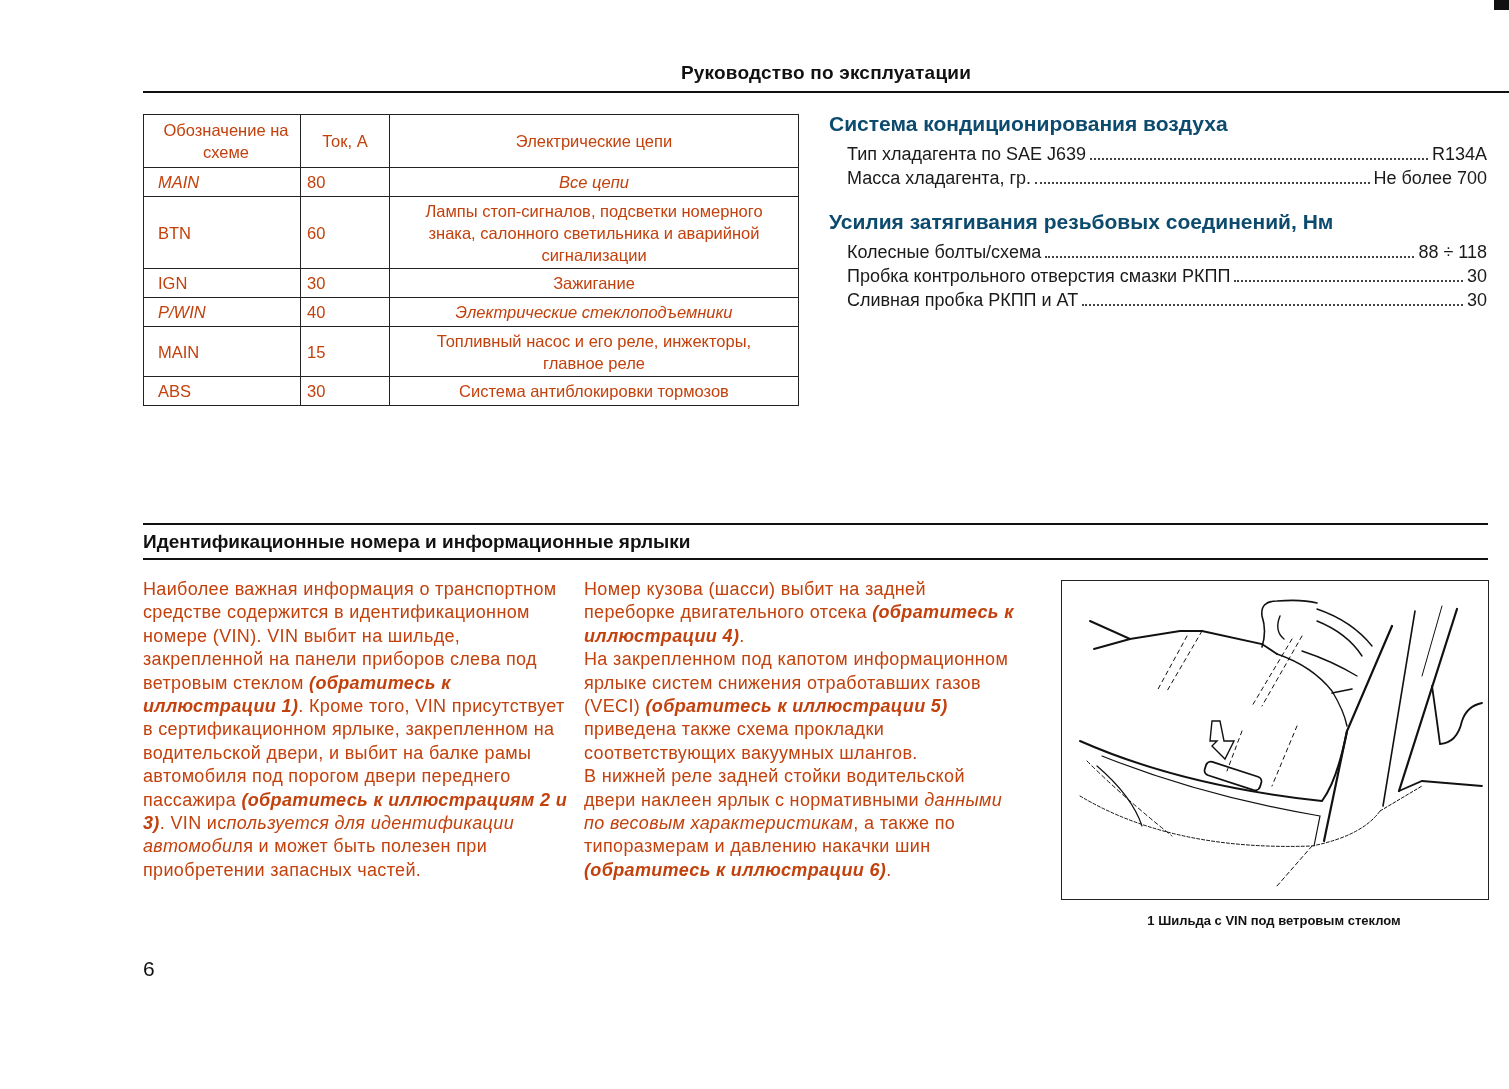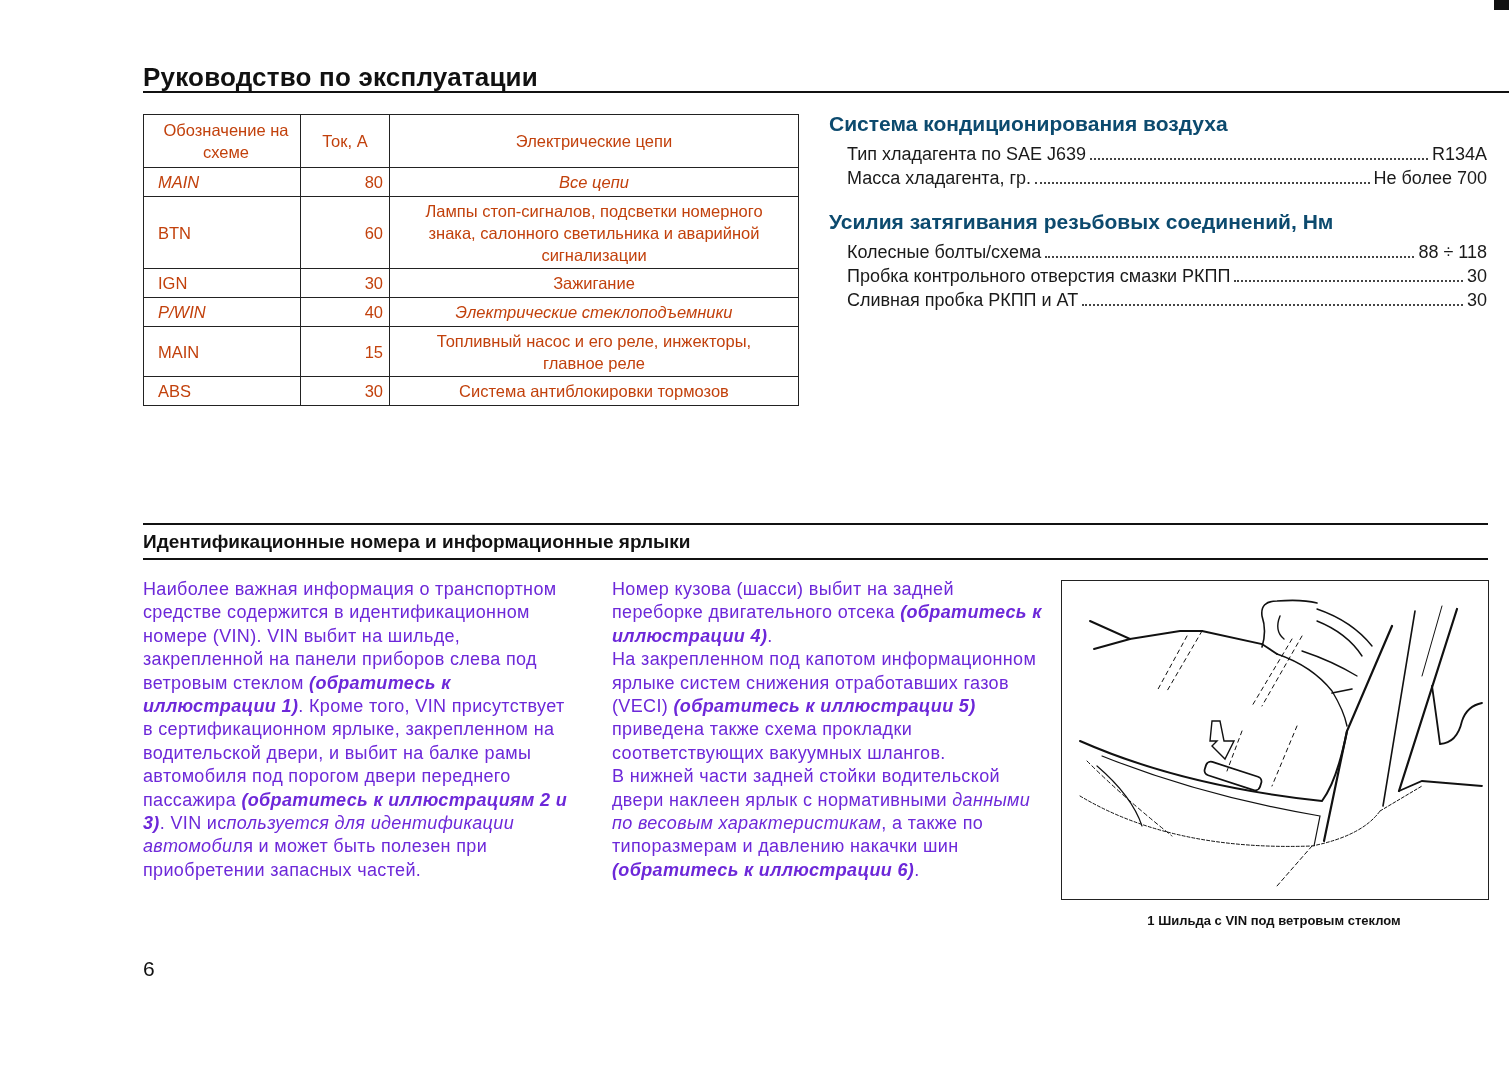--- a/index.html
+++ b/index.html
@@ -2,50 +2,50 @@
 <html><head>
 <meta charset="utf-8">
 <style>
   html, body { margin:0; padding:0; background:#ffffff; }
   body { width:1509px; height:1089px; position:relative; overflow:hidden; color:#111;
          font-family:"Liberation Sans", "DejaVu Sans", sans-serif; }
   .abs { position:absolute; }
 
   .corner-mark { left:1494px; top:0; width:15px; height:10px; background:#111; }
 
-  .page-header { left:143px; top:62px; width:1366px; font-weight:bold; font-size:26px; letter-spacing:0.2px; }
+  .page-header { left:143px; top:62px; width:1366px; font-weight:bold; font-size:19px; letter-spacing:0.2px;text-align:center; }
   .header-rule { left:143px; top:91px; width:1366px; height:2px; background:#111; }
 
   table.fuse { position:absolute; left:143px; top:114px; width:656px; border-collapse:collapse;
                font-size:16.5px; color:#c2410c; }
   table.fuse td, table.fuse th { border:1.5px solid #222; padding:0 6px; font-weight:normal; }
   table.fuse th { text-align:center; line-height:22px; height:52px; }
   table.fuse td { line-height:22px; }
   .c1 { width:136px; text-align:left; padding-left:14px !important; }
-  .c2 { width:76px; text-align:right; }
+  .c2 { width:76px; text-align:left; }
   .c3 { text-align:center; }
   .italic { font-style:italic; }
 
   .spec { left:829px; width:658px; font-size:18px; color:#1a1a1a; }
   .spec h3 { margin:0 0 6px 0; font-size:21px; font-weight:bold; color:#0c4a6e; }
   .spec-row { display:flex; align-items:baseline; line-height:24px;margin-left:18px; }
   .spec-row .lbl { white-space:nowrap; }
   .spec-row .dots { flex:1; border-bottom:2px dotted #444; margin:0 4px 5px 4px; }
   .spec-row .val { white-space:nowrap;text-align:center; }
 
   .sec-rule-top { left:143px; top:523px; width:1345px; height:2px; background:#111; }
   .sec-title { left:143px; top:531px; font-weight:bold; font-size:19px; }
   .sec-rule-bot { left:143px; top:558px; width:1345px; height:2px; background:#111; }
 
-  .col { font-size:18px; line-height:23.4px; color:#6d28d9; letter-spacing:0.35px; }
+  .col { font-size:18px; line-height:23.4px; color:#c2410c; letter-spacing:0.35px; }
   .col p { margin:0; }
   .bi { font-weight:bold; font-style:italic; }
   .it { font-style:italic; }
   .col1 { left:143px; top:578px; width:430px; }
-  .col2 { left:612px; top:578px; width:432px; }
+  .col2 { left:584px; top:578px; width:432px; }
 
   .figure { left:1061px; top:580px; width:426px; height:318px; border:1.5px solid #222; }
   .caption { left:1061px; top:913px; width:426px; text-align:center; font-weight:bold; font-size:13px; }
 
   .page-num { left:143px; top:957px; font-size:21px; }
 </style>
 </head>
 <body>
 
 <div class="abs corner-mark"></div>
@@ -132,21 +132,21 @@
 <div class="abs sec-title">Идентификационные номера и информационные ярлыки</div>
 <div class="abs sec-rule-bot"></div>
 
 <div class="abs col col1">
   <p><span>Наиболее важная информация о транспортном средстве содержится в идентификационном номере (VIN). VIN выбит на шильде, закрепленной на панели приборов слева под ветровым стеклом </span><span class="bi">(обратитесь к иллюстрации 1)</span><span>. Кроме того, VIN присутствует в сертификационном ярлыке, закрепленном на водительской двери, и выбит на балке рамы автомобиля под порогом двери переднего пассажира </span><span class="bi">(обратитесь к иллюстрациям 2 и 3)</span><span>. VIN ис</span><span class="it">пользуется для идентификации автомоби</span><span>ля и может быть полезен при приобретении запасных частей.</span></p>
 </div>
 
 <div class="abs col col2">
   <p><span>Номер кузова (шасси) выбит на задней переборке двигательного отсека </span><span class="bi">(обратитесь к иллюстрации 4)</span><span>.</span></p>
   <p><span>На закрепленном под капотом информационном ярлыке систем снижения отработавших газов (VECI) </span><span class="bi">(обратитесь к иллюстрации 5)</span><span> приведена также схема прокладки соответствующих вакуумных шлангов.</span></p>
-  <p><span>В нижней части задней стойки водительской двери наклеен ярлык с нормативными </span><span class="it">данными по весовым характеристикам</span><span>, а также по типоразмерам и давлению накачки шин </span><span class="bi">(обратитесь к иллюстрации 6)</span><span>.</span></p>
+  <p><span>В нижней реле задней стойки водительской двери наклеен ярлык с нормативными </span><span class="it">данными по весовым характеристикам</span><span>, а также по типоразмерам и давлению накачки шин </span><span class="bi">(обратитесь к иллюстрации 6)</span><span>.</span></p>
 </div>
 
 <div class="abs figure">
   <svg width="426" height="318" viewBox="0 0 426 318">
     <g fill="none" stroke="#111" stroke-linecap="round">
 
       <path d="M28 40 L68 58 L118 50 L140 50" stroke-width="2"></path>
       <path d="M32 68 L68 58" stroke-width="2"></path>
       <path d="M140 50 L200 63 L215 73" stroke-width="1.8"></path>
 

